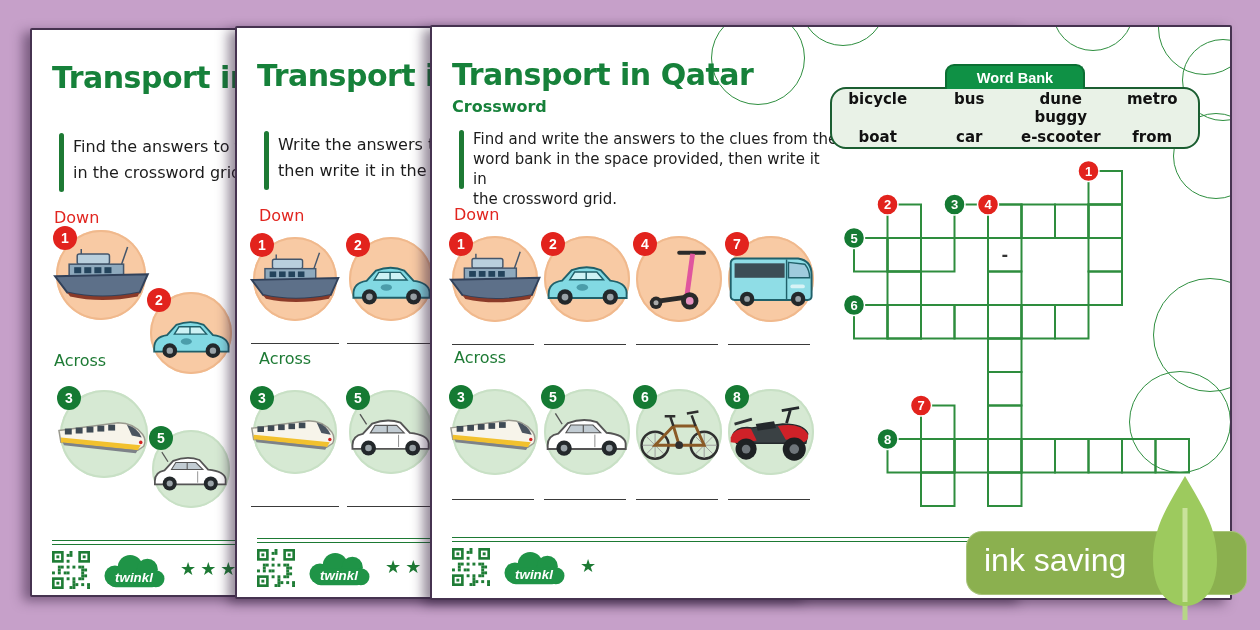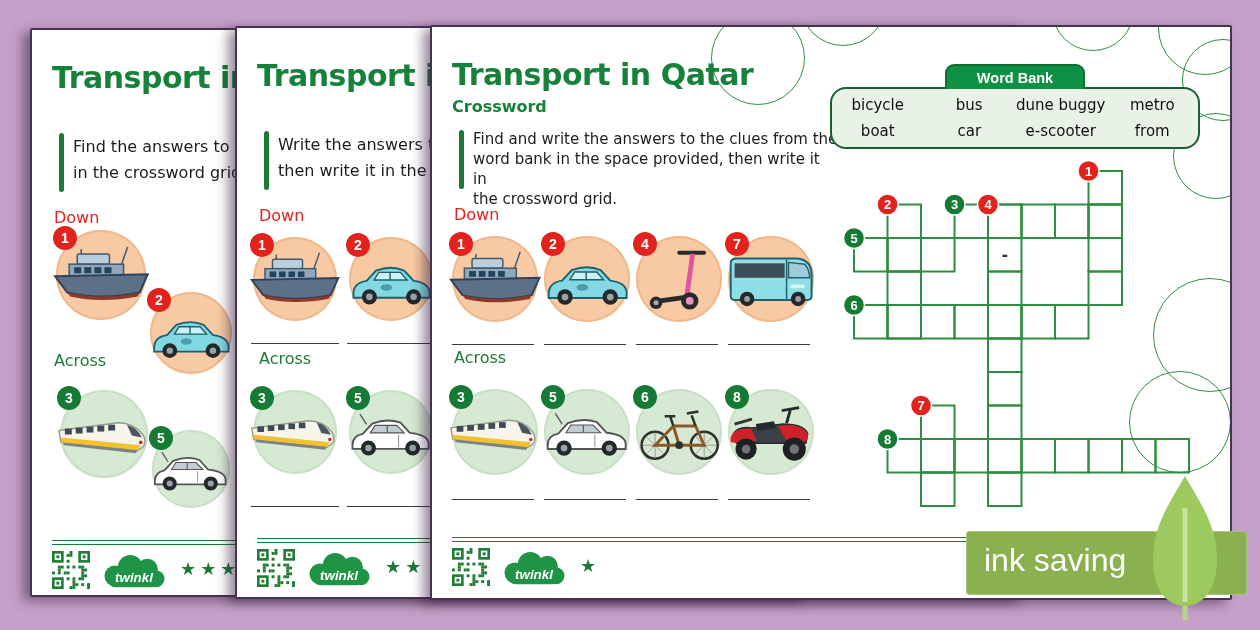--- a/index.html
+++ b/index.html
@@ -57,33 +57,33 @@
     background:#0f9145;border:2px solid #0b6f33;border-bottom:none;border-radius:9px 9px 0 0;
     color:#fff;font-weight:bold;font-size:14.5px;text-align:center;line-height:25px;
     box-sizing:border-box;font-family:"Liberation Sans",sans-serif;
   }
   .wb-box{
     position:relative;margin-top:-2px;width:370px;height:62px;box-sizing:border-box;
     background:#e9f2e7;border:2px solid #1b5e31;border-radius:16px;z-index:1;
     display:flex;flex-direction:column;justify-content:space-evenly;
   }
   .wb-row{display:flex;}
-  .wb-word{flex:1;text-align:center;font-size:15px;font-weight:400;color:#111;}
+  .wb-word{flex:1;text-align:center;font-size:15px;font-weight:700;color:#111;}
 
   .crossword{position:absolute;left:405px;top:127px;width:360px;height:360px;}
 
   .footer-line{position:absolute;left:20px;right:18px;top:510px;height:3px;
     border-top:1.6px solid #1d7a34;border-bottom:1.6px solid #1d7a34;}
   .qr{position:absolute;left:20px;top:521px;width:38px;height:38px;}
   .logo{position:absolute;left:66px;top:523px;width:72px;height:40px;}
   .stars{position:absolute;left:148px;top:528px;font-size:18px;color:#1d7a34;letter-spacing:4px;}
 
   .eco-badge{
     position:absolute;left:966px;top:531px;width:281px;height:64px;z-index:10;
-    background:#8bb04f;border-radius:4px;box-shadow:0 0 0 1px rgba(255,255,255,.25) inset;
+    background:#8bb04f;border-radius:16px;box-shadow:0 0 0 1px rgba(255,255,255,.25) inset;
   }
   .eco-ink{
     position:absolute;left:18px;top:11px;z-index:12;color:#fff;font-size:32px;
     font-family:"Liberation Sans",sans-serif;
   }
   .eco-eco{
     position:absolute;left:188px;top:9px;z-index:12;color:#fff;font-size:34px;font-weight:bold;
     font-family:"Liberation Sans",sans-serif;
   }
   .eco-leaf{position:absolute;left:1135px;top:474px;width:100px;height:148px;z-index:11;}

